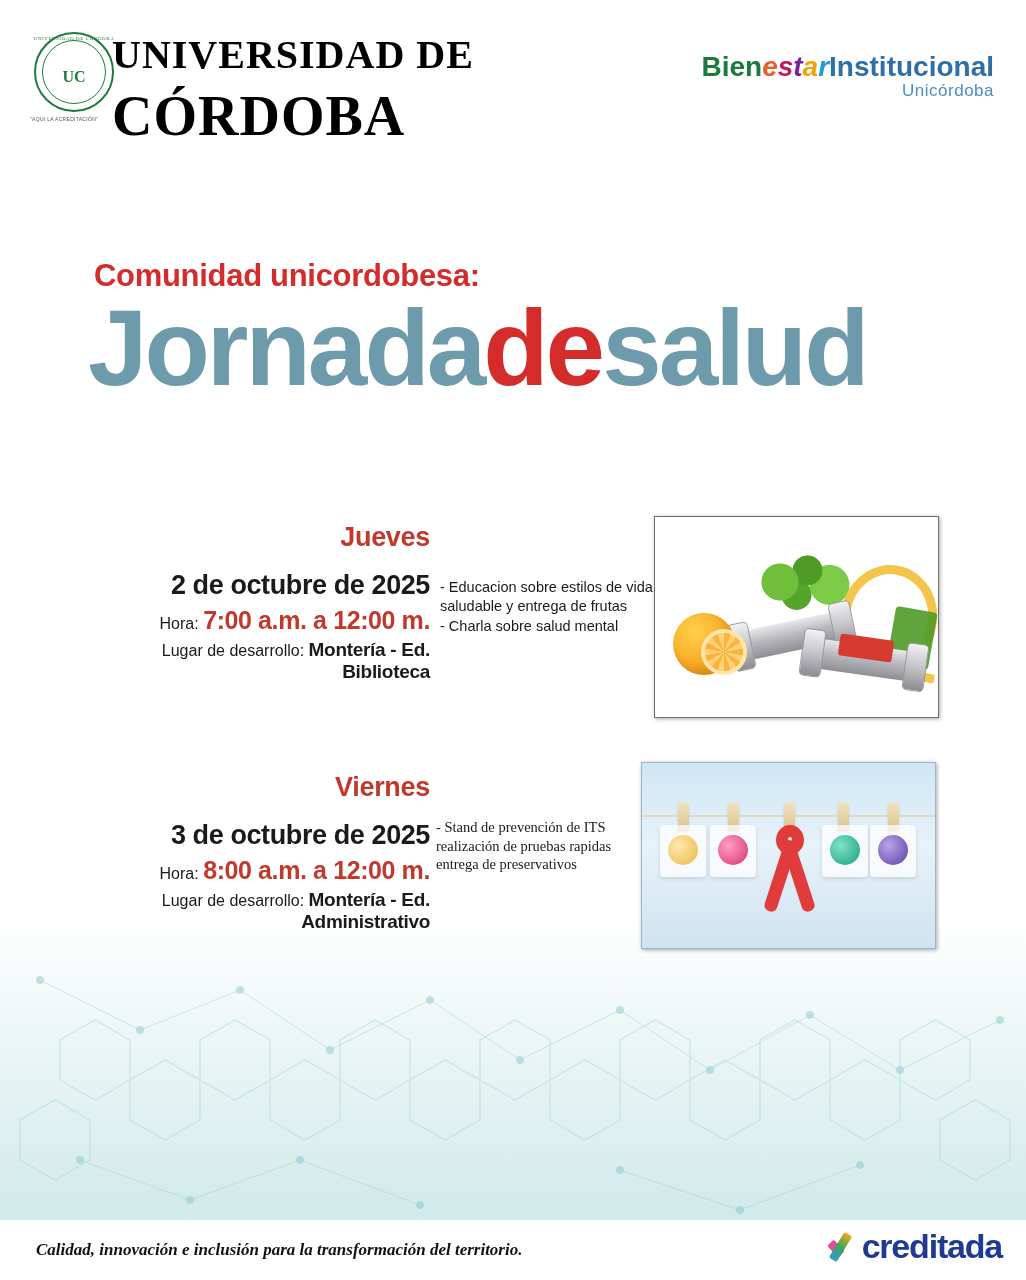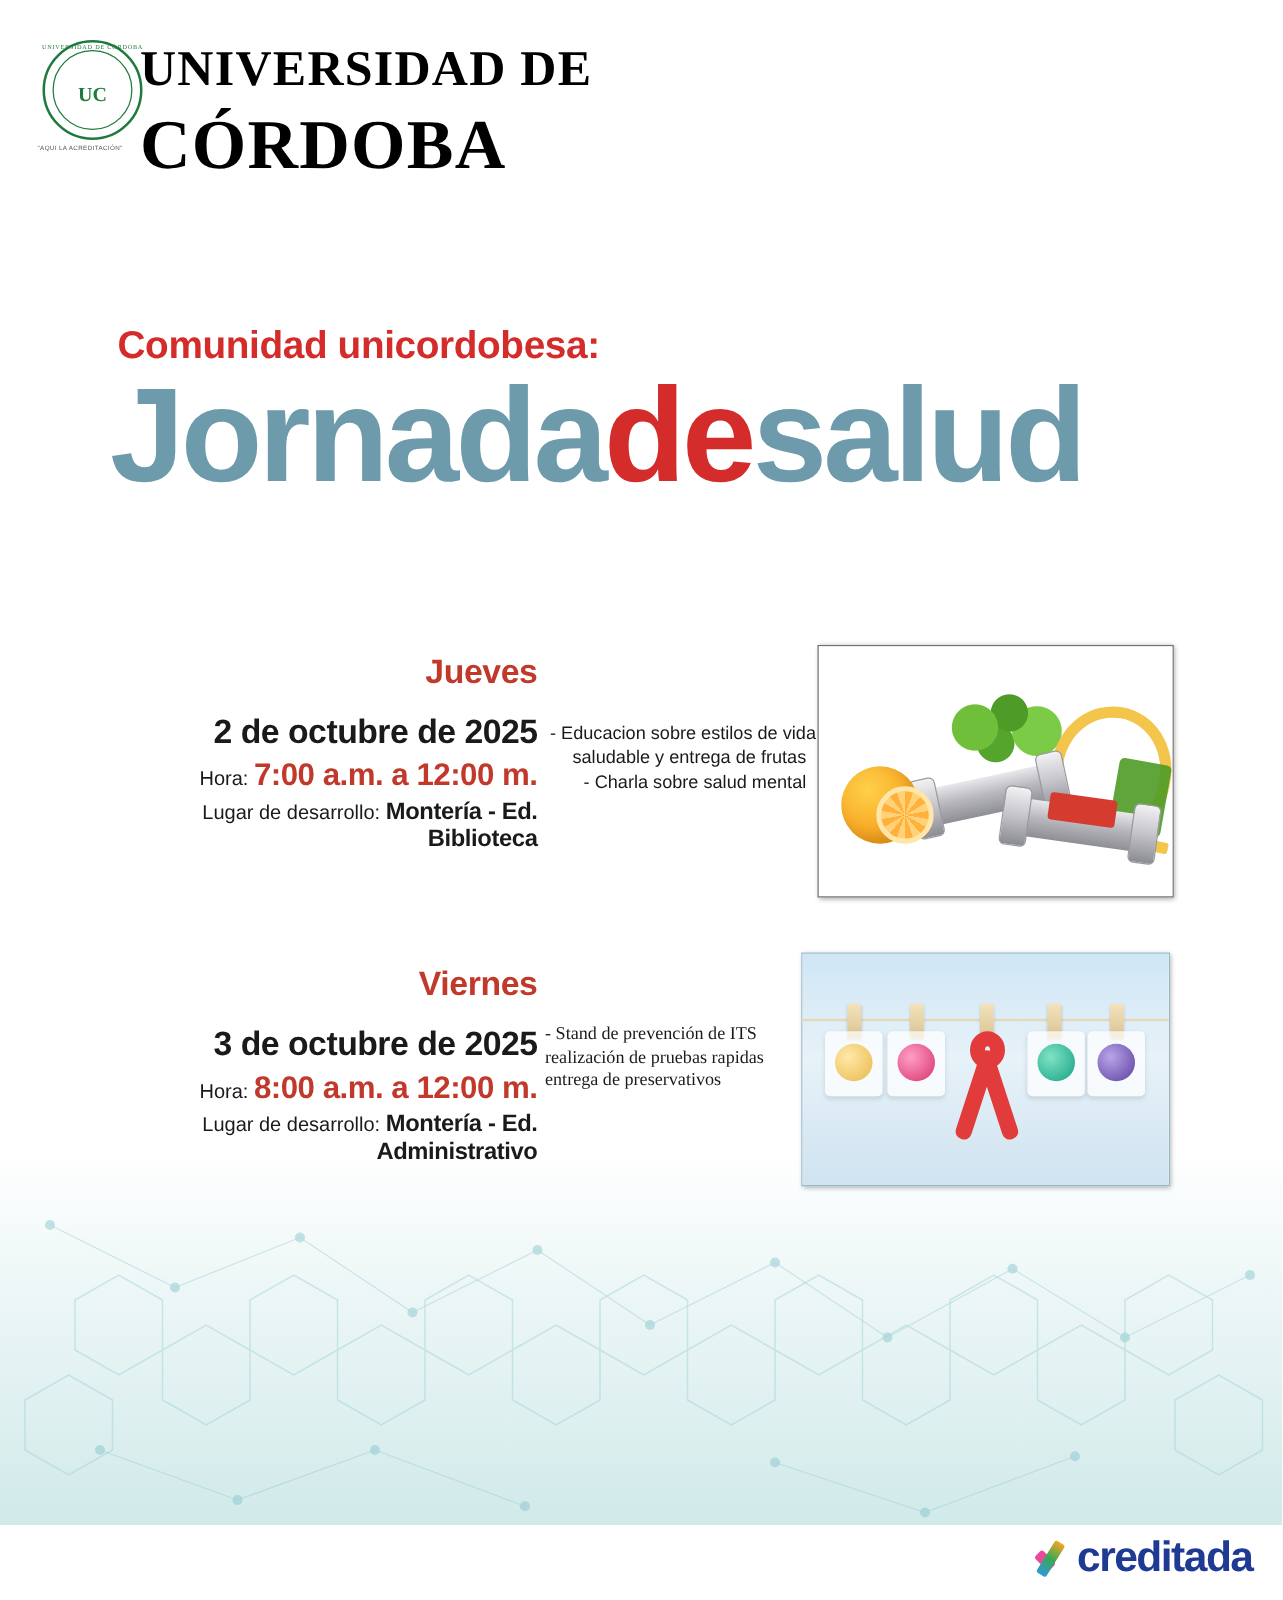--- a/index.html
+++ b/index.html
@@ -414,34 +414,38 @@
       <div class="seal-text-top">UNIVERSIDAD DE CÓRDOBA</div>
       <div class="seal-mono">UC</div>
       <div class="seal-caption">"AQUI LA ACREDITACIÓN"</div>
     </div>
 
     <div class="uni-name">
       <div class="uni-line1">UNIVERSIDAD DE</div>
       <div class="uni-line2">CÓRDOBA</div>
     </div>
 
+    <div class="bienestar">
+      <div class="row1"><span class="b-bien">Bien</span><span class="b-e">e</span><span class="b-s">s</span><span class="b-t">t</span><span class="b-a">a</span><span class="b-r">r</span><span class="b-inst">Institucional</span></div>
+      <div class="row2">Unicórdoba</div>
+    </div>
   </div>
 
   <div class="kicker">Comunidad unicordobesa:</div>
   <div class="main-title"><span class="t-jornada">Jornada</span><span class="t-de">de</span><span class="t-salud">salud</span></div>
 
   <div class="event ev1" style="left:0; width:1026px; height:210px;padding-left:12px;">
     <div class="ev-left">
       <div class="ev-day">Jueves</div>
       <div class="ev-date">2 de octubre de 2025</div>
       <div class="ev-hour"><span>Hora:</span> <span class="hr-val">7:00 a.m. a 12:00 m.</span></div>
       <div class="ev-place"><span>Lugar de desarrollo:</span> <span class="pl-val">Montería - Ed. Biblioteca</span></div>
     </div>
 
-    <div class="ev-bullets" style="top:56px;text-align:right;">
+    <div class="ev-bullets" style="top:56px;">
       <div class="bullet-block">
         <div class="bullet-line">- Educacion sobre estilos de vida</div>
         <div class="bullet-line">saludable y entrega de frutas</div>
       </div>
       <div class="bullet-block">
         <div class="bullet-line">- Charla sobre salud mental</div>
       </div>
     </div>
   </div>
 
@@ -563,20 +567,21 @@
       <circle cx="300" cy="240" r="4"></circle>
         <circle cx="420" cy="285" r="4"></circle>
       <circle cx="620" cy="250" r="4"></circle>
         <circle cx="740" cy="290" r="4"></circle>
       <circle cx="860" cy="245" r="4"></circle>
     </g>
   </svg>
 
   <div class="bottom-band"></div>
 
+  <div class="footer-slogan">Calidad, innovación e inclusión para la transformación del territorio.</div>
 
   <div class="acreditada">
     <span class="acr-check">
       <span class="c1"></span>
       <span class="c2"></span>
     </span>
     <span class="acr-text">creditada</span>
   </div>
 
 </div>

